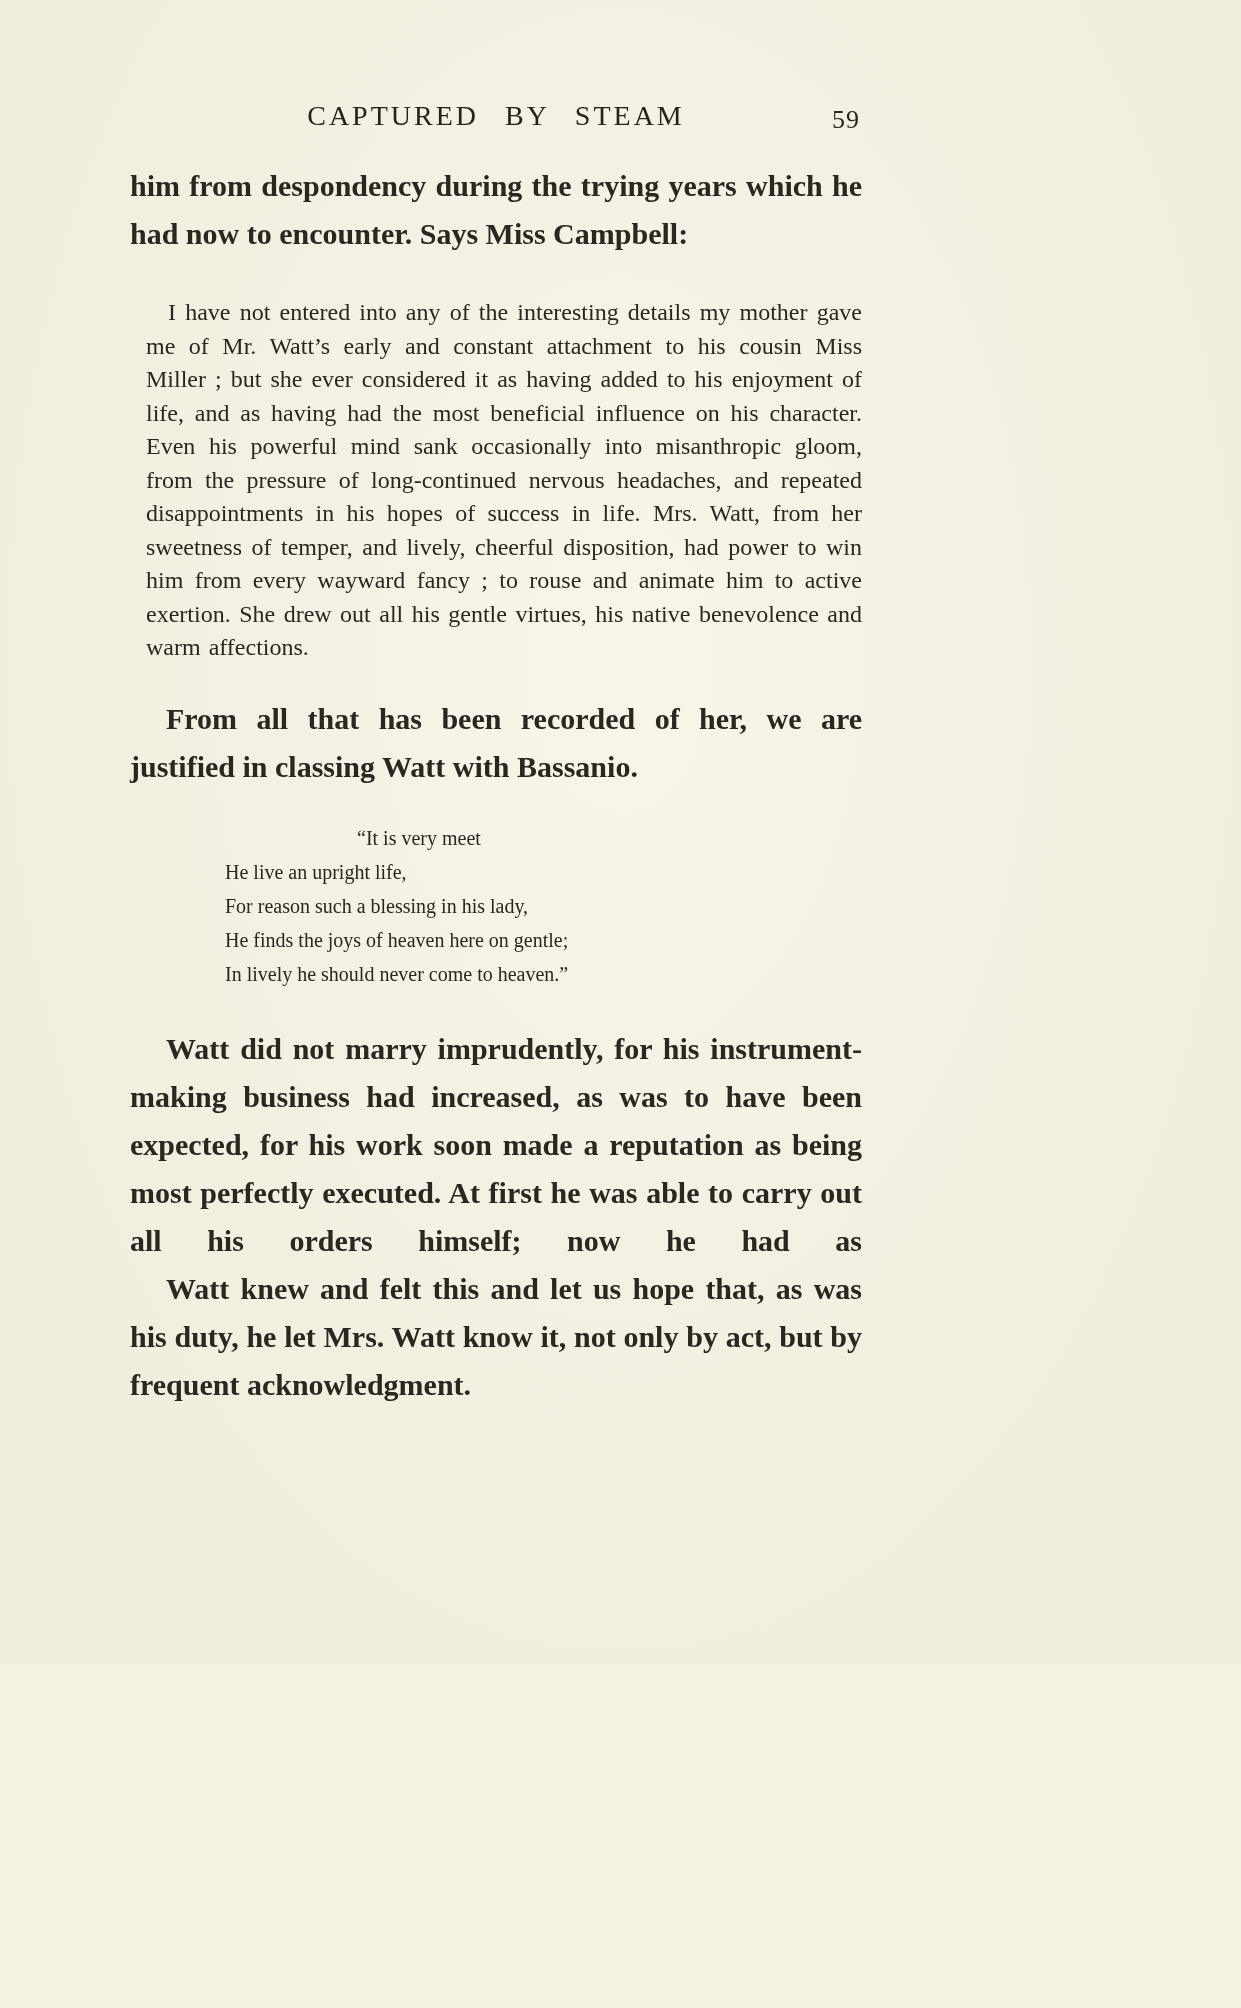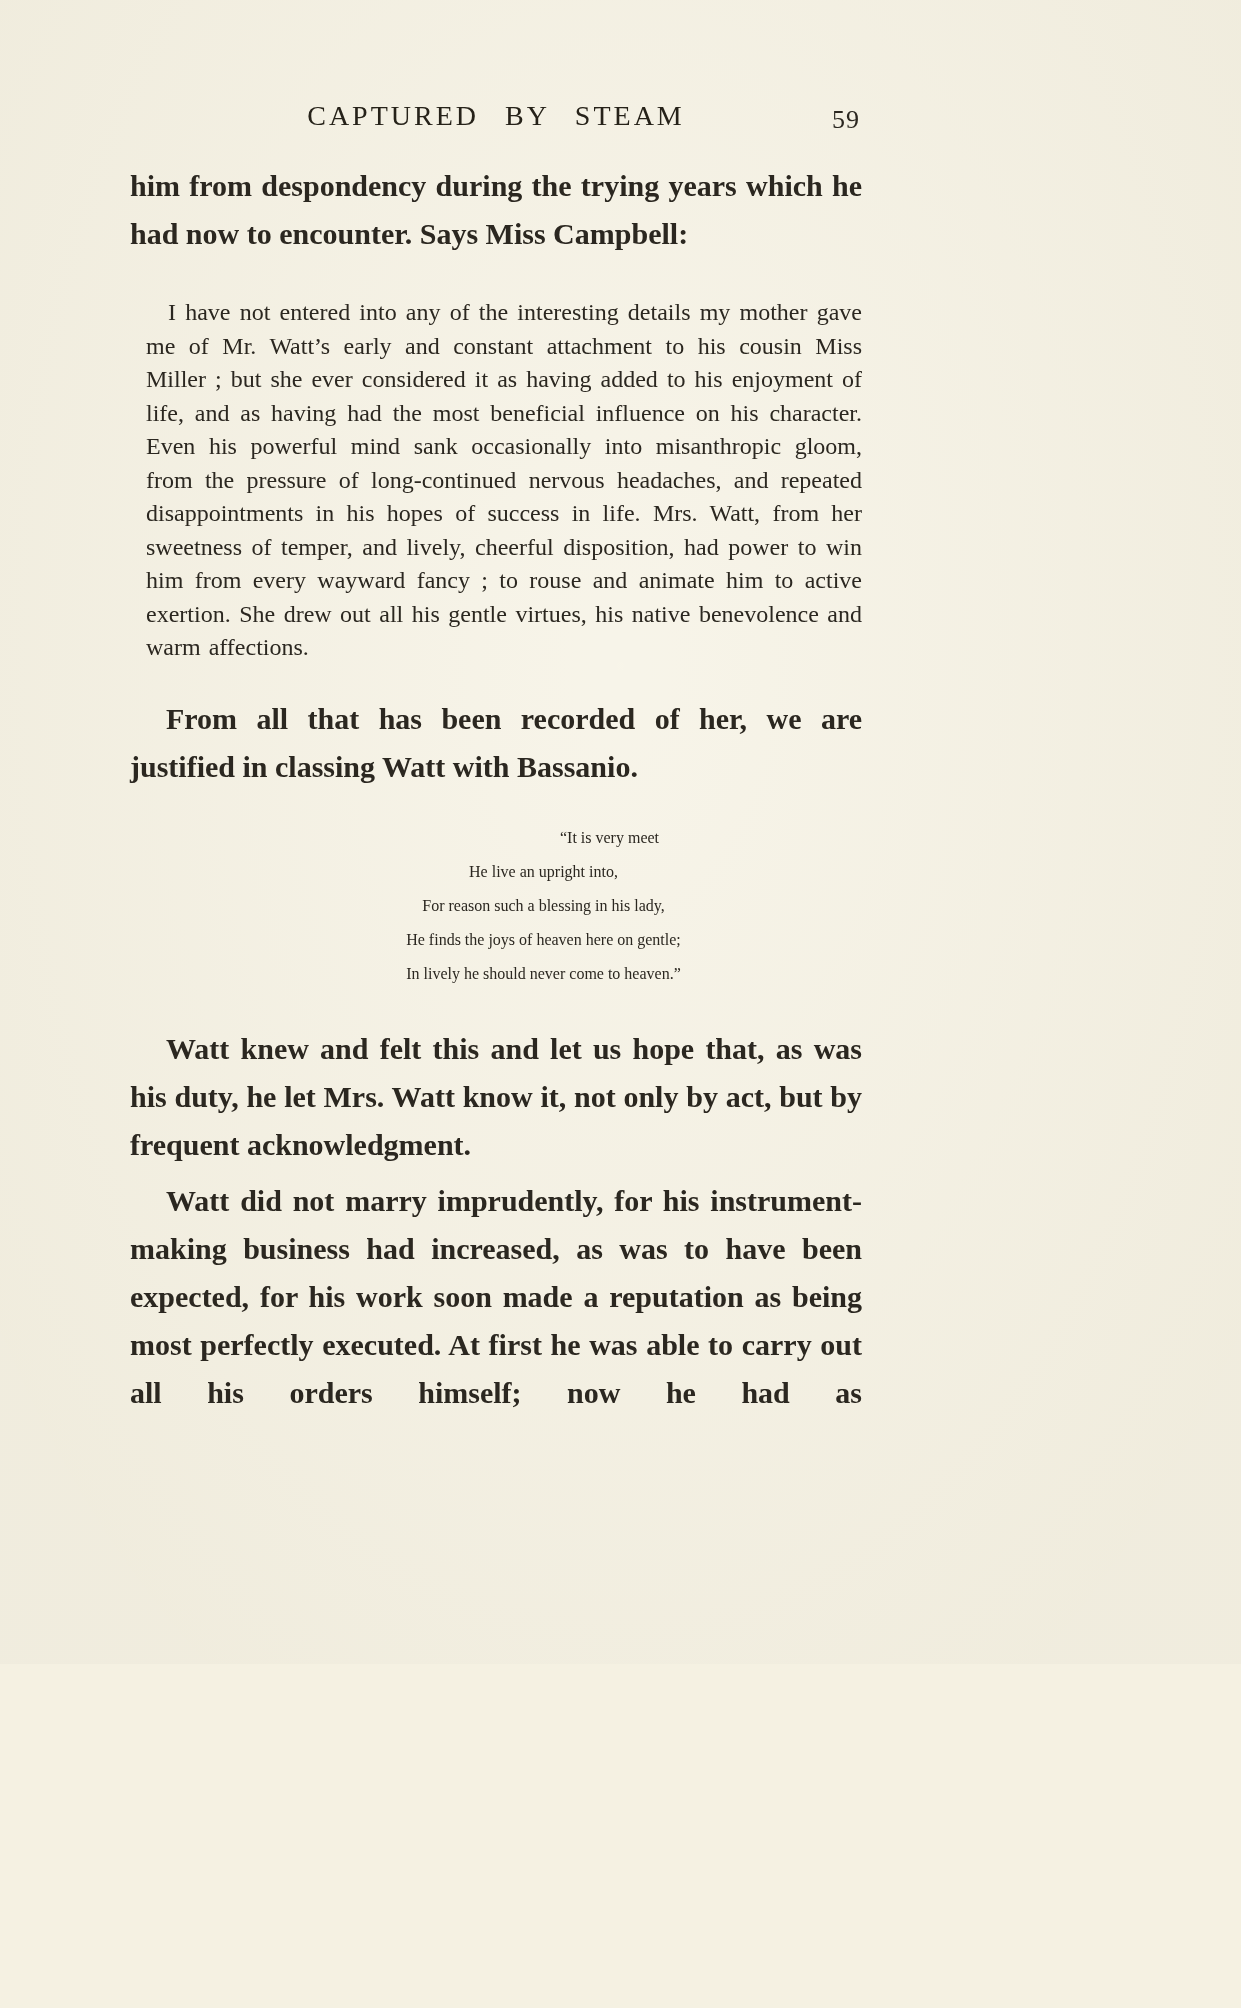--- a/index.html
+++ b/index.html
@@ -65,23 +65,22 @@
     font-size: 24px;
     line-height: 33.5px;
     text-align: justify;
     margin: 38px 0 30px 16px;
     padding: 0;
     text-indent: 22px;
     word-spacing: 2px;
   }
   .verse {
     margin: 30px 0 34px 95px;
-    font-size: 16px;
+    font-size: 20px;
     line-height: 34px;
-    text-align: center;
   }
   .verse-line {
     display: block;
     white-space: nowrap;
   }
   .verse-line.first {
     margin-left: 132px;
   }
   p.body-para.justify-last {
     text-align-last: justify;
@@ -101,25 +100,25 @@
     </header>
 
     <p class="body-para no-indent">him from despondency during the trying years which he had now to encounter.  Says Miss Campbell:</p>
 
     <blockquote class="quote-block">I have not entered into any of the interesting details my mother gave me of Mr. Watt’s early and constant attachment to his cousin Miss Miller ; but she ever considered it as having added to his enjoyment of life, and as having had the most beneficial influence on his character.  Even his powerful mind sank occasionally into misanthropic gloom, from the pressure of long-continued nervous headaches, and repeated disappointments in his hopes of success in life.  Mrs. Watt, from her sweetness of temper, and lively, cheerful disposition, had power to win him from every wayward fancy ; to rouse and animate him to active exertion.  She drew out all his gentle virtues, his native benevolence and warm affections.</blockquote>
 
     <p class="body-para">From all that has been recorded of her, we are justified in classing Watt with Bassanio.</p>
 
     <div class="verse">
       <span class="verse-line first">“It is very meet</span>
-      <span class="verse-line">He live an upright into,</span>
+      <span class="verse-line">He live an upright life,</span>
       <span class="verse-line">For reason such a blessing in his lady,</span>
       <span class="verse-line">He finds the joys of heaven here on gentle;</span>
       <span class="verse-line">In lively he should never come to heaven.”</span>
     </div>
 
+    <p class="body-para justify-last">Watt did not marry imprudently, for his instrument-making business had increased, as was to have been expected, for his work soon made a reputation as being most perfectly executed.  At first he was able to carry out all his orders himself; now he had as</p>
+
     <p class="body-para">Watt knew and felt this and let us hope that, as was his duty, he let Mrs. Watt know it, not only by act, but by frequent acknowledgment.</p>
-
-    <p class="body-para justify-last">Watt did not marry imprudently, for his instrument-making business had increased, as was to have been expected, for his work soon made a reputation as being most perfectly executed.  At first he was able to carry out all his orders himself; now he had as</p>
 
   </div>
 
 </div>
 
 </body></html>

